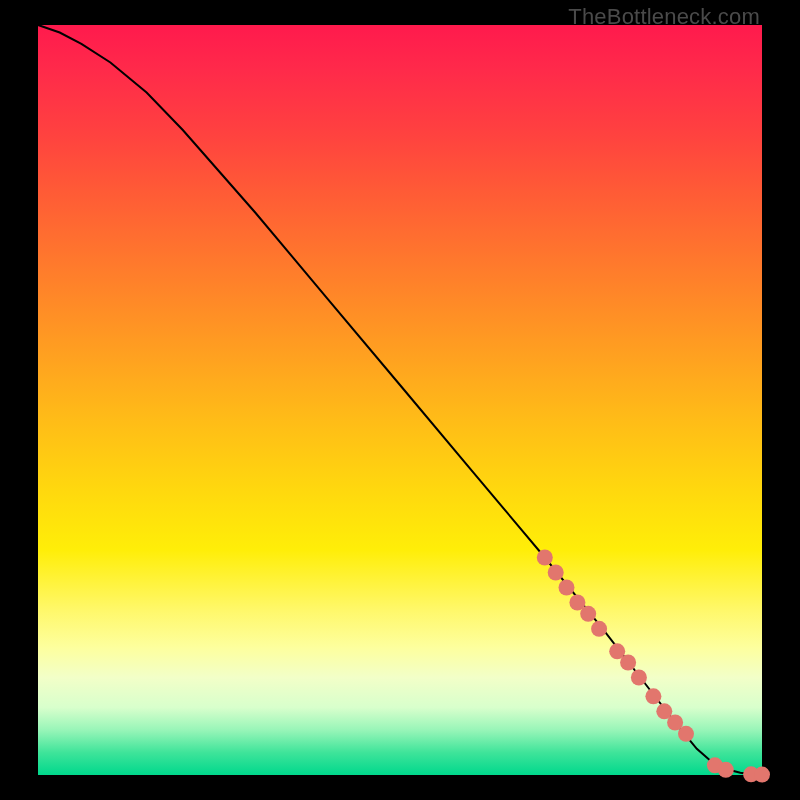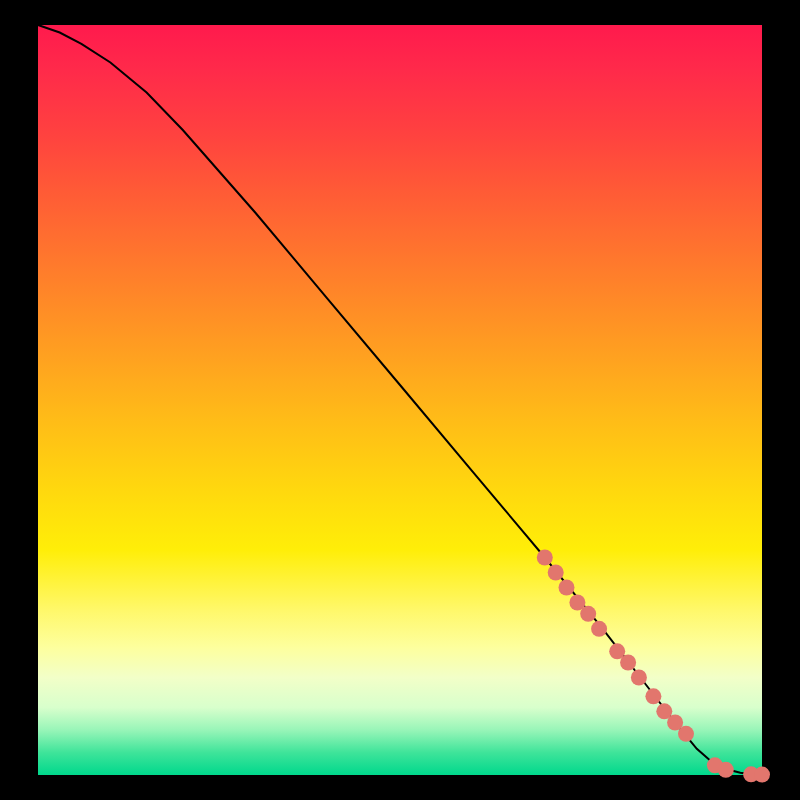--- a/index.html
+++ b/index.html
@@ -71,20 +71,21 @@
   .dot {
     fill: #e2766d;
     stroke: none;
   }
 </style>
 </head>
 <body>
 
 <div class="frame">
 
+  <div class="watermark">TheBottleneck.com</div>
 
   <div class="plot">
     <svg class="curve" viewBox="0 0 724 750" preserveAspectRatio="none">
       <path class="line" d="M0.0 0.0 L21.7 7.5 L43.4 18.8 L72.4 37.5 L108.6 67.5 L144.8 105.0 L217.2 187.5 L289.6 273.8 L362.0 360.0 L434.4 446.3 L506.8 532.5 L564.7 603.8 L608.2 660.0 L637.1 697.5 L658.8 723.8 L673.3 736.5 L687.8 744.0 L702.3 747.8 L713.1 749.3 L724.0 749.6"></path>
       <g>
           <circle class="dot" cx="506.8" cy="532.5" r="8"></circle>
           <circle class="dot" cx="517.7" cy="547.5" r="8"></circle>
           <circle class="dot" cx="528.5" cy="562.5" r="8"></circle>
           <circle class="dot" cx="539.4" cy="577.5" r="8"></circle>
           <circle class="dot" cx="550.2" cy="588.8" r="8"></circle>

